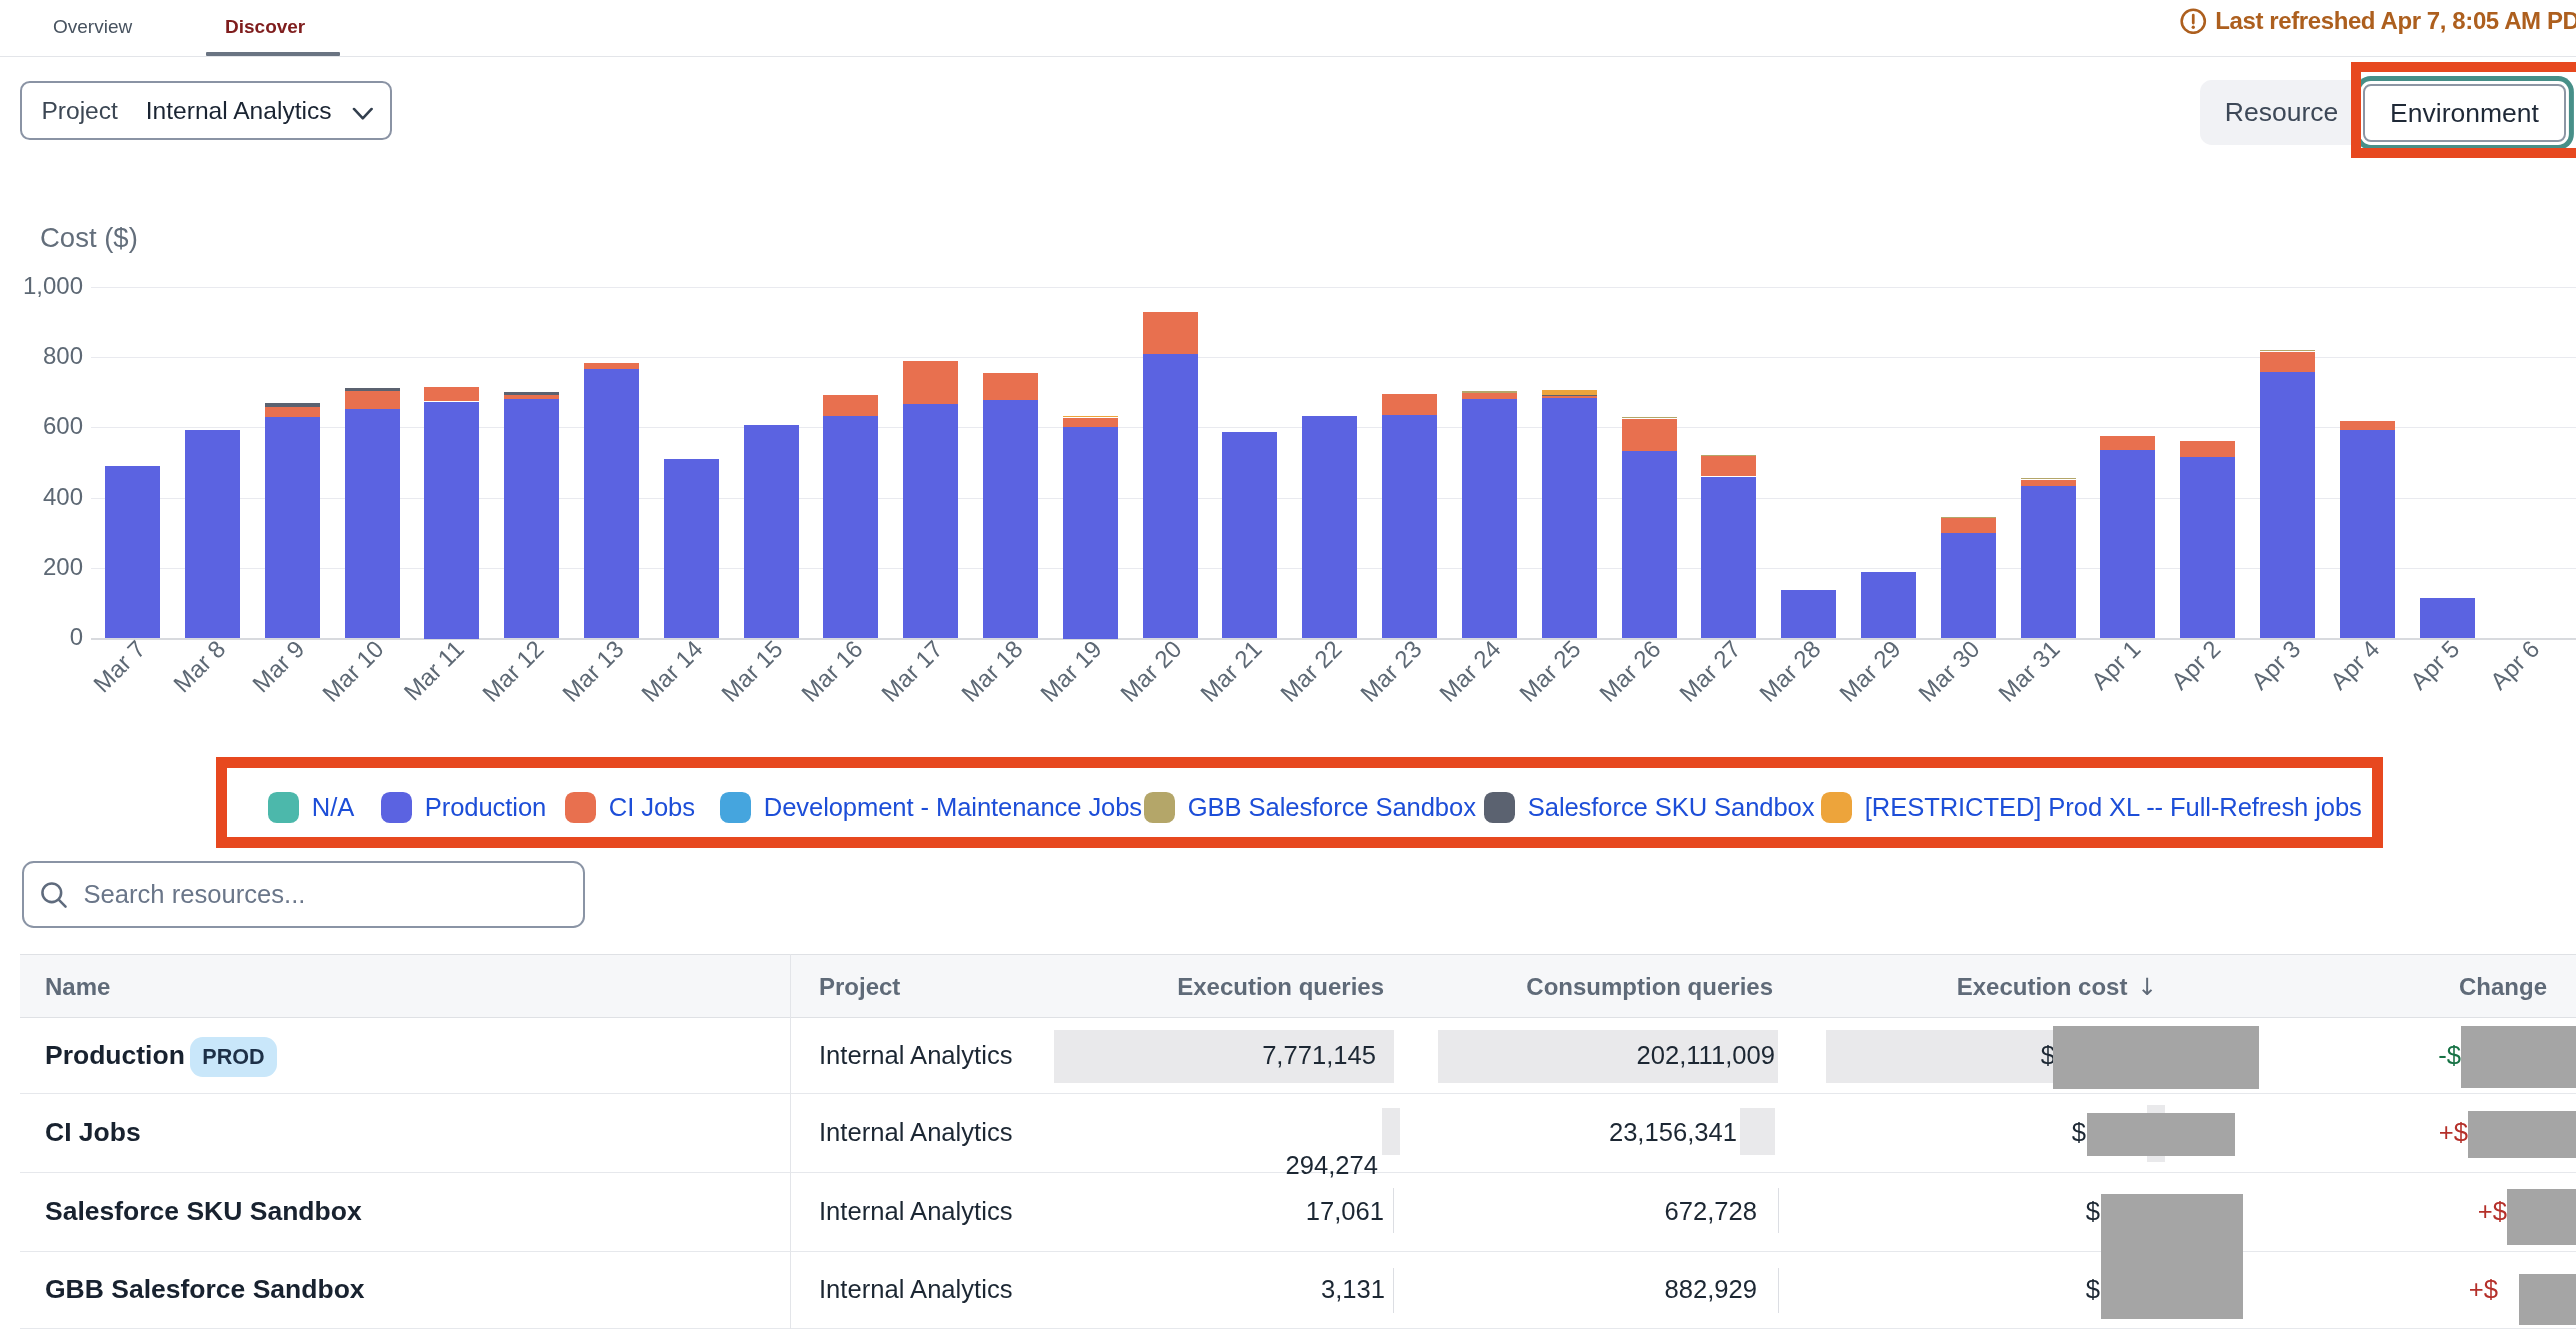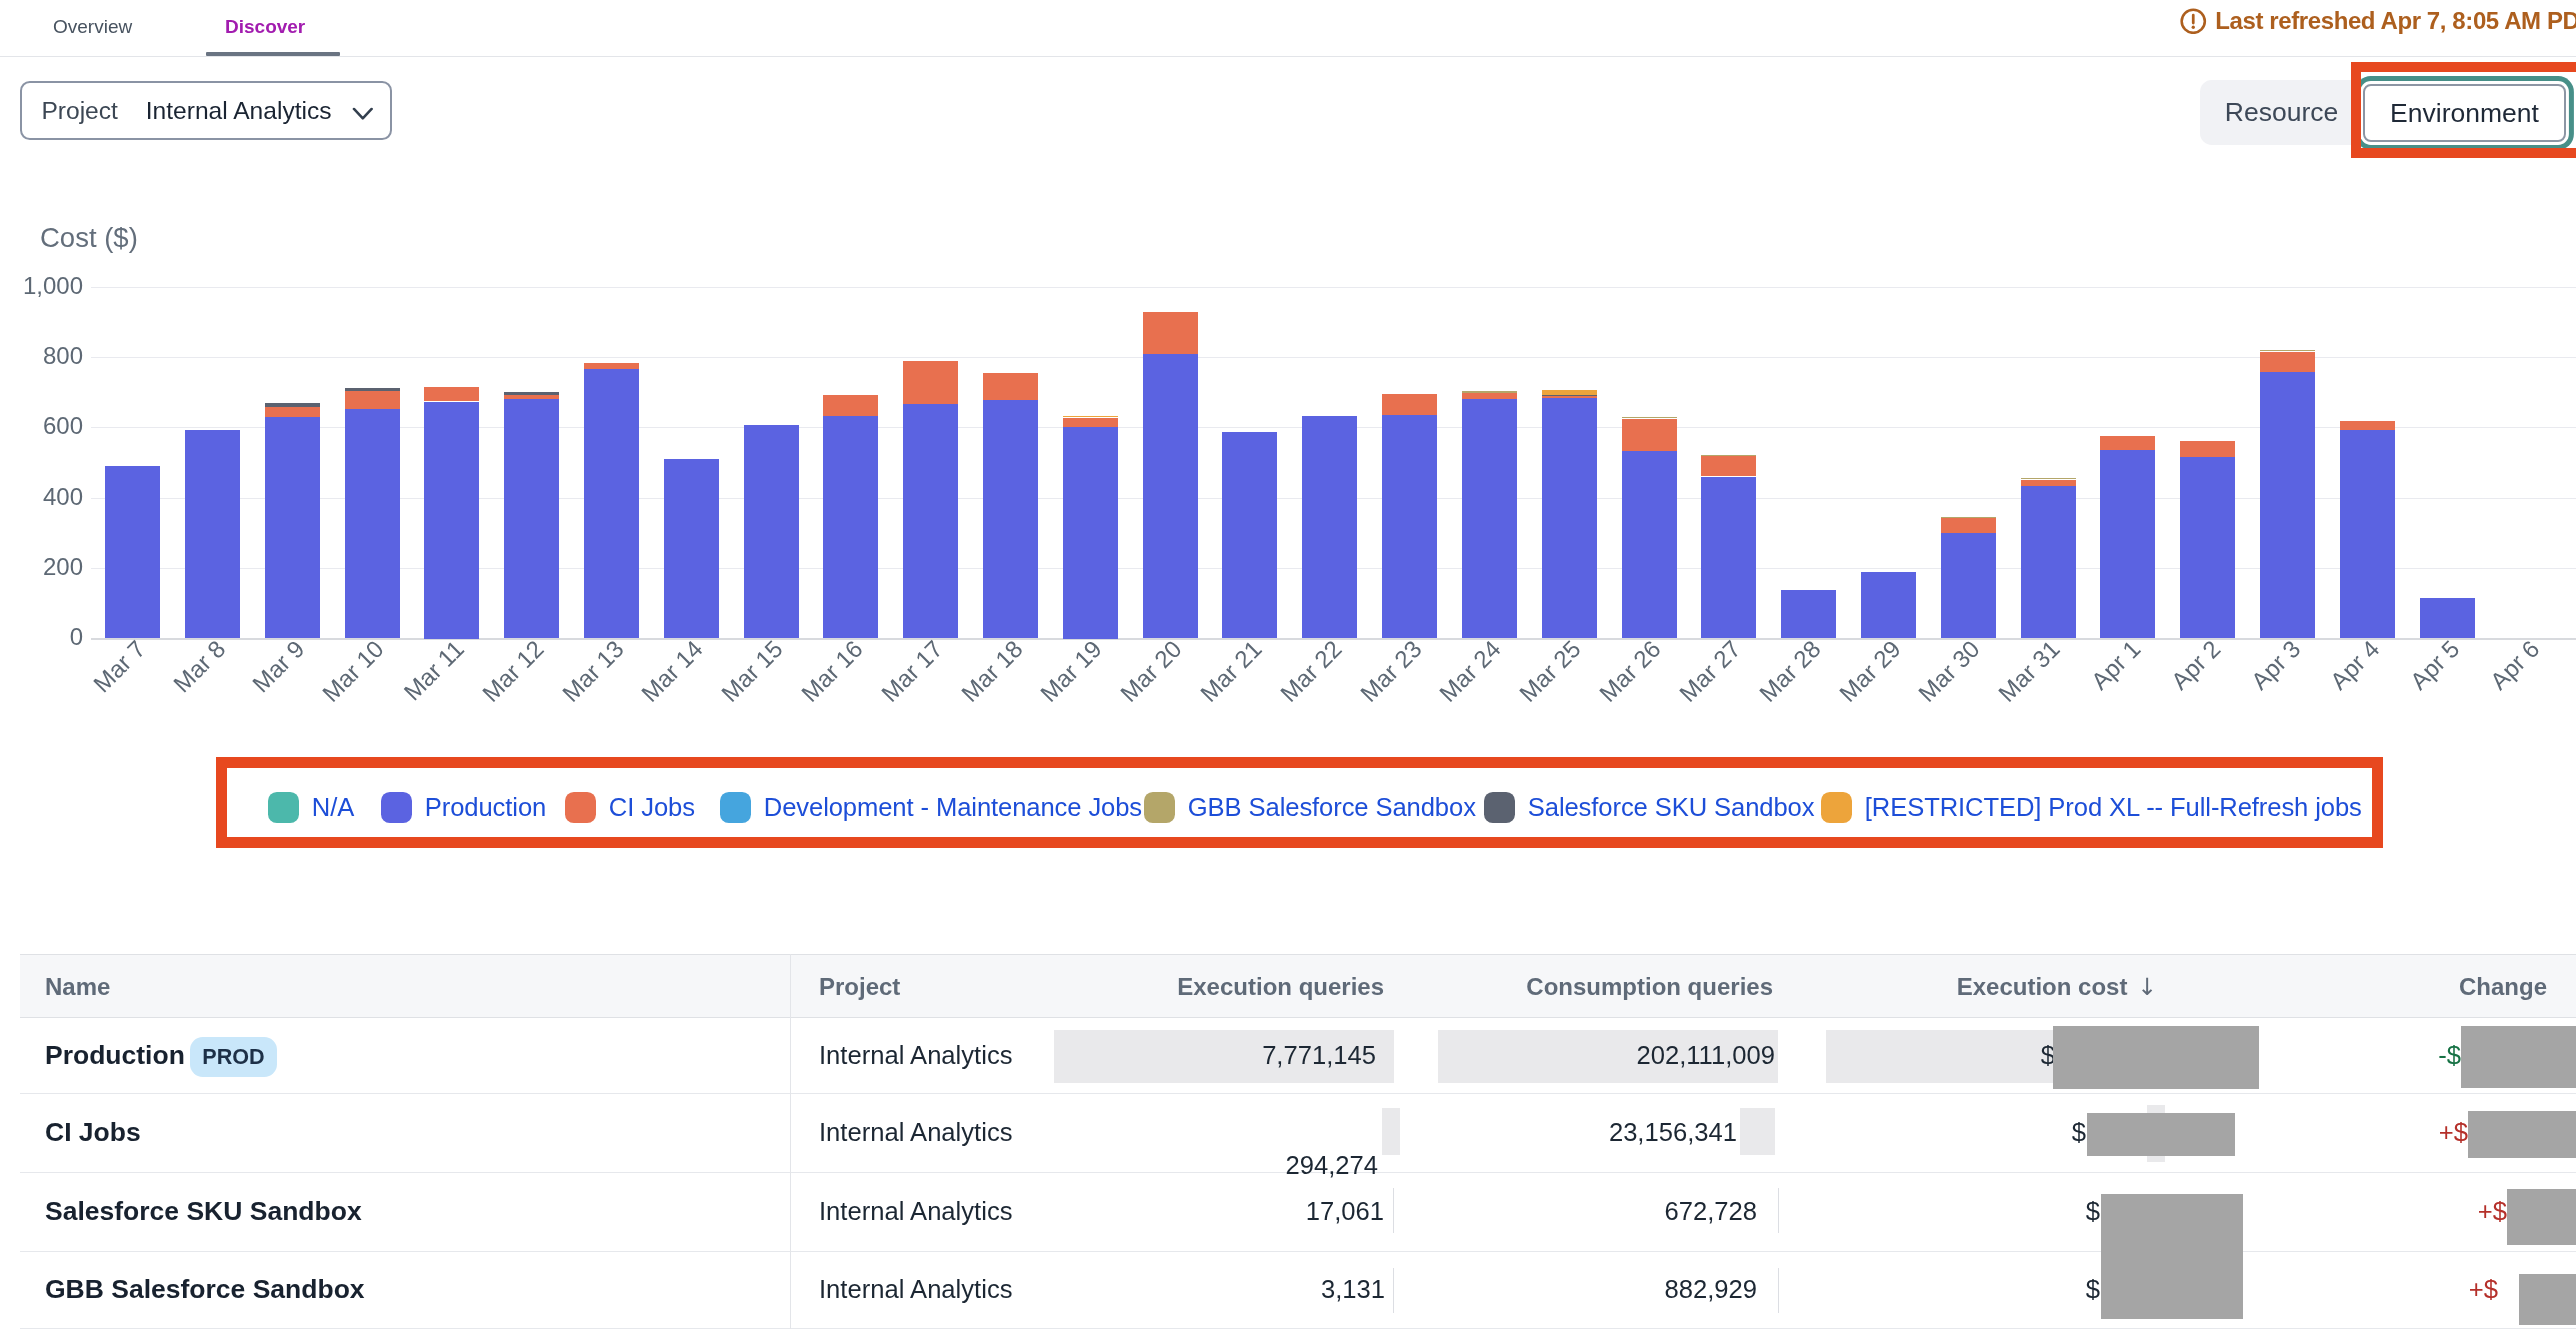--- a/index.html
+++ b/index.html
@@ -7,21 +7,21 @@
     --grid:#e9eaef; --axis:#d8dade; --line:#e3e5e9; --rowline:#e6e8ec;
     --anno:#e7481f; --orange:#ad5f1e; --redact:#a5a5a5; --hilite:#e9e9eb;
   }
   *{margin:0;padding:0;box-sizing:border-box;}
   html,body{background:#fff;}
   body{font-family:"Liberation Sans",sans-serif;color:var(--ink);}
   .page{position:relative;width:2576px;height:1339px;overflow:hidden;background:#fff;}
 
   
   .tab{position:absolute;top:12.8px;font-size:19px;line-height:27.5px;color:var(--slate);cursor:pointer;}
-  .tab.active{color:#a21caf;font-weight:700;}
+  .tab.active{color:#7f1d1d;font-weight:700;}
   #tab-overview{left:53px;}
   #tab-discover{left:225px;}
   .tab-underline{position:absolute;left:206px;top:52px;width:134px;height:3.9px;background:#6a7482;border-radius:1px;}
   .header-divider{position:absolute;left:0;top:56px;width:2576px;height:1px;background:var(--line);}
 
   .refresh{position:absolute;top:6.9px;left:2180px;width:492px;display:flex;align-items:center;gap:8.8px;
     color:var(--orange);font-size:24px;letter-spacing:-0.4px;font-weight:600;white-space:nowrap;}
 
   
   .project-select{position:absolute;left:19.7px;top:81px;width:372px;height:59px;background:#fff;
@@ -257,20 +257,27 @@
       <div class="leg-item" style="left: 1484px;">
         <div class="leg-swatch" style="background: rgb(91, 98, 112);"></div>
         <div class="leg-label">Salesforce SKU Sandbox</div>
       </div>
       <div class="leg-item" style="left: 1821px;">
         <div class="leg-swatch" style="background: rgb(237, 164, 59);"></div>
         <div class="leg-label">[RESTRICTED] Prod XL -- Full-Refresh jobs</div>
       </div>
     </div>
 
+  <div class="search">
+    <svg width="29.5" height="29.5" viewBox="0 0 30 30">
+      <circle cx="13" cy="13" r="9.5" fill="none" stroke="#5f6b7d" stroke-width="2.6"></circle>
+      <line x1="20" y1="20" x2="27" y2="27" stroke="#5f6b7d" stroke-width="2.6" stroke-linecap="round"></line>
+    </svg>
+    <input placeholder="Search resources..." style="">
+  </div>
 
   <div id="table" style="z-index: 2;">
       <div class="thead"></div>
       <div class="th" style="left: 45px;">Name</div>
       <div class="th" style="left: 819px;">Project</div>
       <div class="th" style="left: 1384px; transform: translateX(-100%);">Execution queries</div>
       <div class="th" style="left: 1773px; transform: translateX(-100%);">Consumption queries</div>
       <div class="th" style="left: 2157px; transform: translateX(-100%); white-space: nowrap;">Execution cost<span style="margin-left: 9.8px; font-family: &quot;DejaVu Sans&quot;, sans-serif; font-weight: 400; font-size: 23.6px; color: rgb(95, 106, 120);">↓</span></div>
       <div class="th" style="left: 2547px; transform: translateX(-100%);">Change</div>
       <div class="rowline" style="top: 1093px;"></div>

